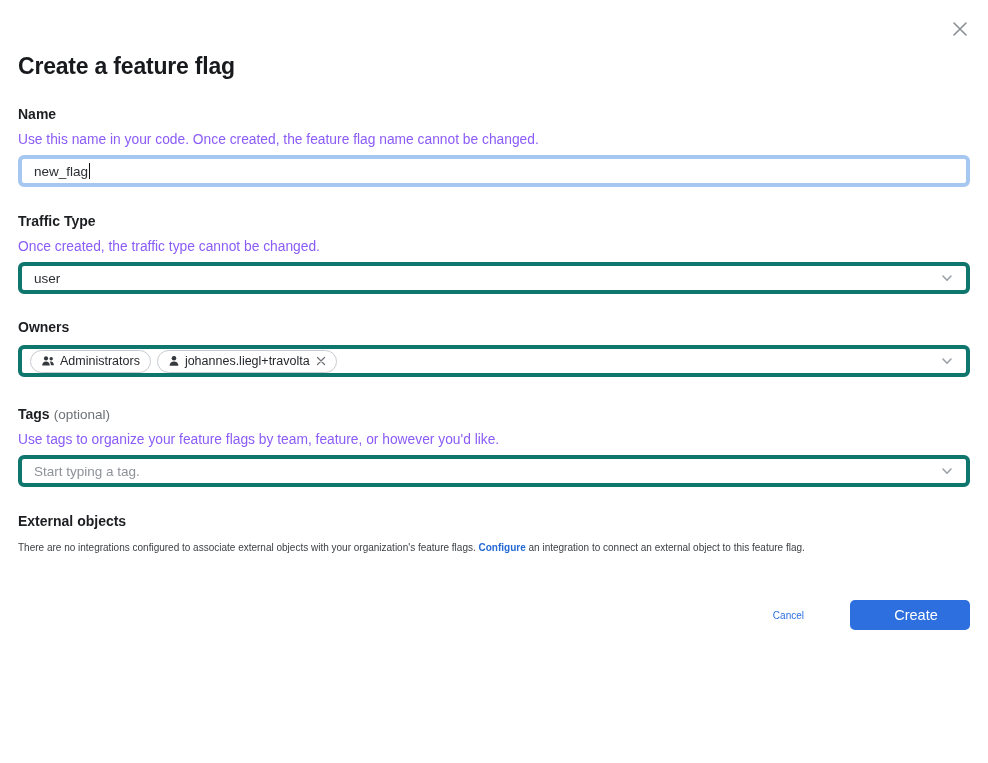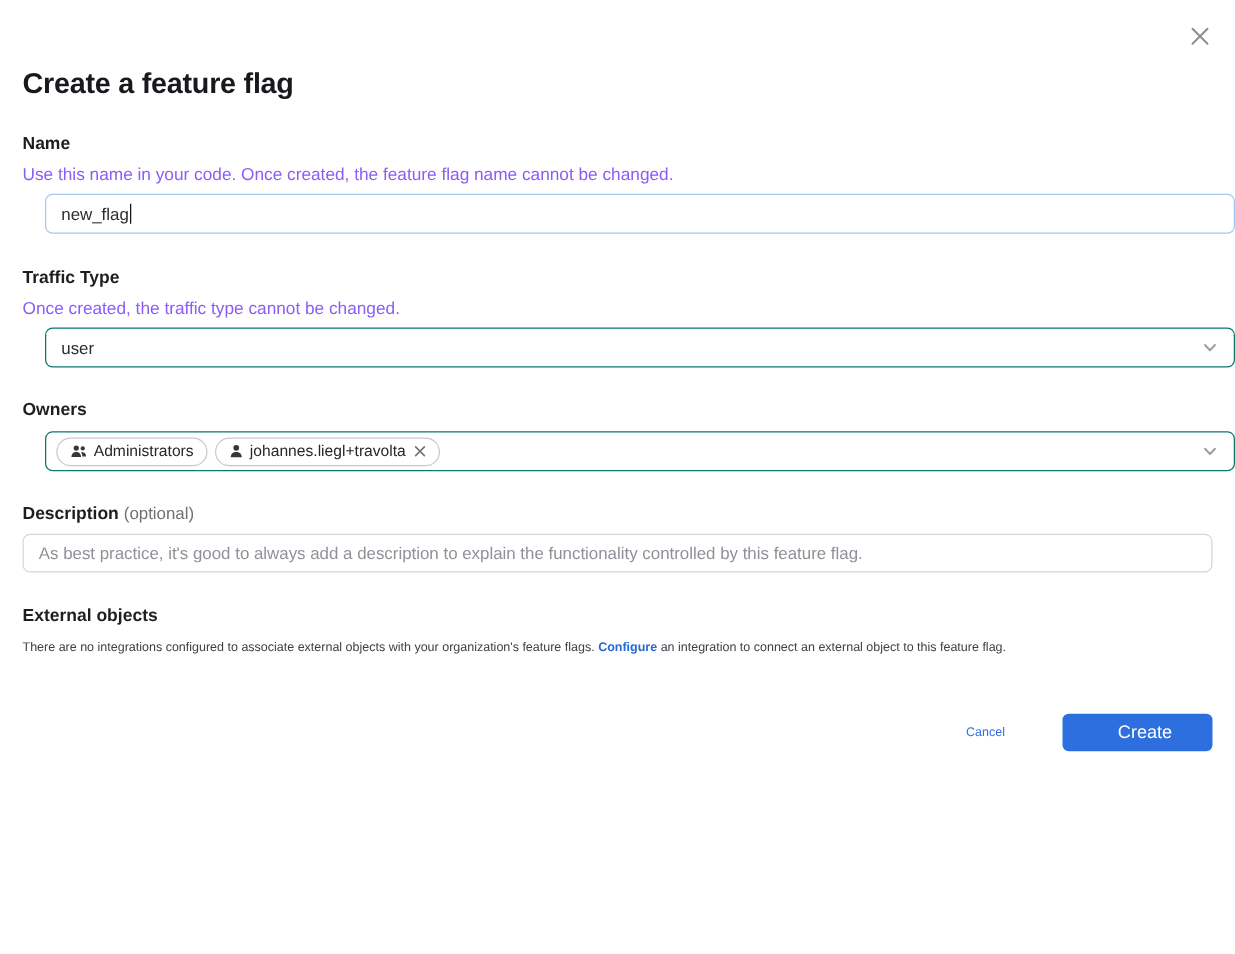--- a/index.html
+++ b/index.html
@@ -37,25 +37,25 @@
     font-weight: 400; color: #6d7277; font-size: 13.5px; margin-left: 4px;
   }
   .field-help {
     margin-top: 8px;
     font-size: 13.8px; color: #8b5cf6; line-height: 17px;
   }
 
   .field-box {
     margin-top: 7px;
     height: 32px; width: 100%;
-    border: 1px solid #0f766e; border-radius: 6px;
+    border: 4px solid #0f766e; border-radius: 6px;
     background: #fff;
     display: flex; align-items: center;
     padding: 0 12px;
-    font-size: 13.5px; color: #2a2d31; margin-left: 18px;
+    font-size: 13.5px; color: #2a2d31;
   }
   .field-box.focused { border-color: #a6c8f0; }
   .field-box.after-label { margin-top: 9px; }
   .field-box .grow { flex: 1; }
 
   .caret {
     display: inline-block; width: 1px; height: 16px;
     background: #111; margin-left: 1px;
     animation: blink 1.1s steps(1) infinite;
   }
@@ -184,27 +184,35 @@
       </span>
       <span class="grow"></span>
       <span class="chevron">
         <svg width="14" height="14" viewBox="0 0 14 14">
             <path d="M3 5 L7 9.2 L11 5" stroke="#9aa1a9" stroke-width="1.6" fill="none" stroke-linecap="round" stroke-linejoin="round"></path>
           </svg>
       </span>
     </div>
   </div>
 
-
-  <div class="section tight">
+  <div class="section" style="margin-top:29px">
     <div class="field-label">
-      <span>Description</span><span class="optional">(optional)</span>
-    </div>
-    <input class="full-input" type="text" placeholder="As best practice, it's good to always add a description to explain the functionality controlled by this feature flag." style="">
-  </div>
+      <span>Tags</span><span class="optional">(optional)</span>
+    </div>
+    <div class="field-help">Use tags to organize your feature flags by team, feature, or however you'd like.</div>
+    <div class="field-box" role="combobox">
+      <input class="text-input" type="text" placeholder="Start typing a tag." style="">
+      <span class="chevron">
+        <svg width="14" height="14" viewBox="0 0 14 14">
+            <path d="M3 5 L7 9.2 L11 5" stroke="#9aa1a9" stroke-width="1.6" fill="none" stroke-linecap="round" stroke-linejoin="round"></path>
+          </svg>
+      </span>
+    </div>
+  </div>
+
 
   <div class="section">
     <div class="field-label">External objects</div>
     <div class="ext-text">
       <span>There are no integrations configured to associate external objects with your organization's feature flags. </span><a class="link">Configure</a><span> an integration to connect an external object to this feature flag.</span>
     </div>
   </div>
 
   <div class="footer">
     <button class="cancel-btn">Cancel</button>

